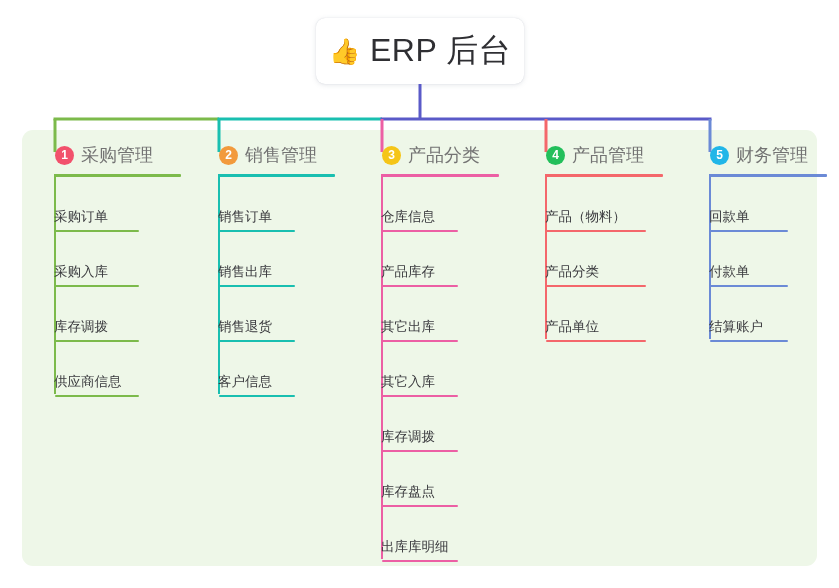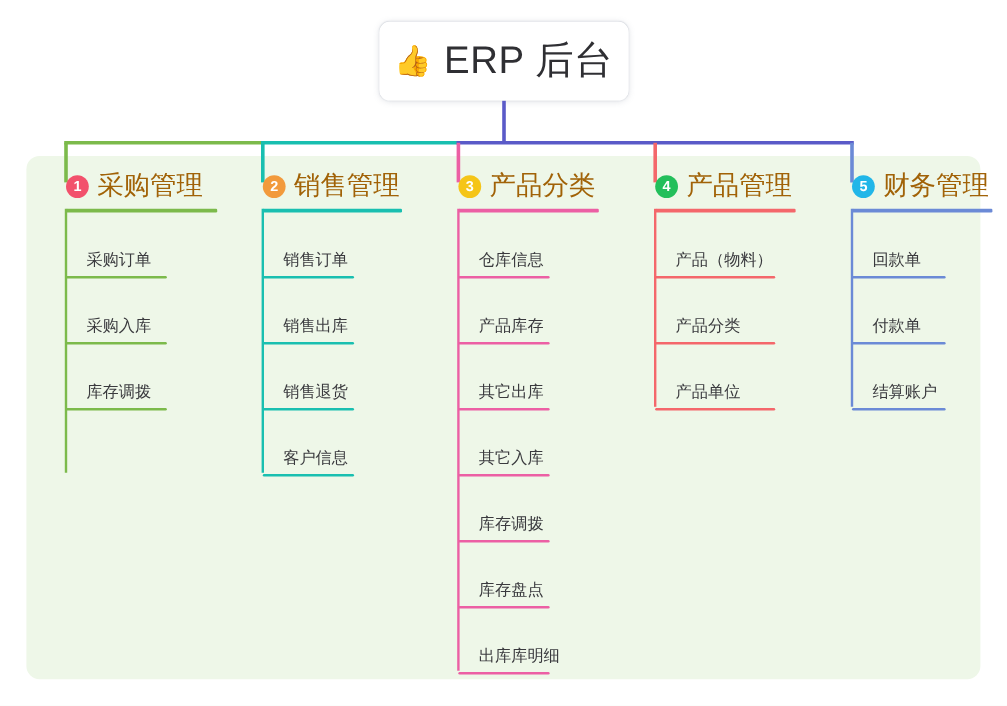--- a/index.html
+++ b/index.html
@@ -88,37 +88,37 @@
     height: 19px;
     border-radius: 50%;
     color: #ffffff;
     font-size: 12px;
     line-height: 19px;
     text-align: center;
     font-weight: 600;
     flex: none;
   }
   .col-title {
-    font-size: 22px;
-    color: #a16207;
+    font-size: 18px;
+    color: #737373;
     white-space: nowrap;
   }
   .head-rule {
     height: 3px;
     margin-top: 6px;
     border-radius: 1px;
   }
 
   .leaf {
     position: relative;
     height: 55px;
   }
   .leaf-label {
     position: absolute;
-    left: 36px;
+    left: 18px;
     bottom: 6px;
     font-size: 13.5px;
     color: #3a3a3e;
     white-space: nowrap;
   }
   .leaf-rule {
     position: absolute;
     left: 19px;
     bottom: 0;
     height: 2px;
@@ -168,20 +168,24 @@
           <div class="leaf-rule" style="width: 84px; background: rgb(124, 186, 75);"></div>
         </div>
         <div class="leaf">
           <span class="leaf-label">采购入库</span>
           <div class="leaf-rule" style="width: 84px; background: rgb(124, 186, 75);"></div>
         </div>
         <div class="leaf">
           <span class="leaf-label">库存调拨</span>
           <div class="leaf-rule" style="width: 84px; background: rgb(124, 186, 75);"></div>
         </div>
+        <div class="leaf">
+          <span class="leaf-label">供应商信息</span>
+          <div class="leaf-rule" style="width: 84px; background: rgb(124, 186, 75);"></div>
+        </div>
       </div>
       <div class="column" style="left: 200px;">
         <div class="col-head">
           <span class="badge" style="background: rgb(242, 154, 60);">2</span>
           <span class="col-title">销售管理</span>
         </div>
         <div class="head-rule" style="width: 116px; background: rgb(25, 191, 176); margin-left: 19px;"></div>
         <div class="leaf">
           <span class="leaf-label">销售订单</span>
           <div class="leaf-rule" style="width: 76px; background: rgb(25, 191, 176);"></div>

